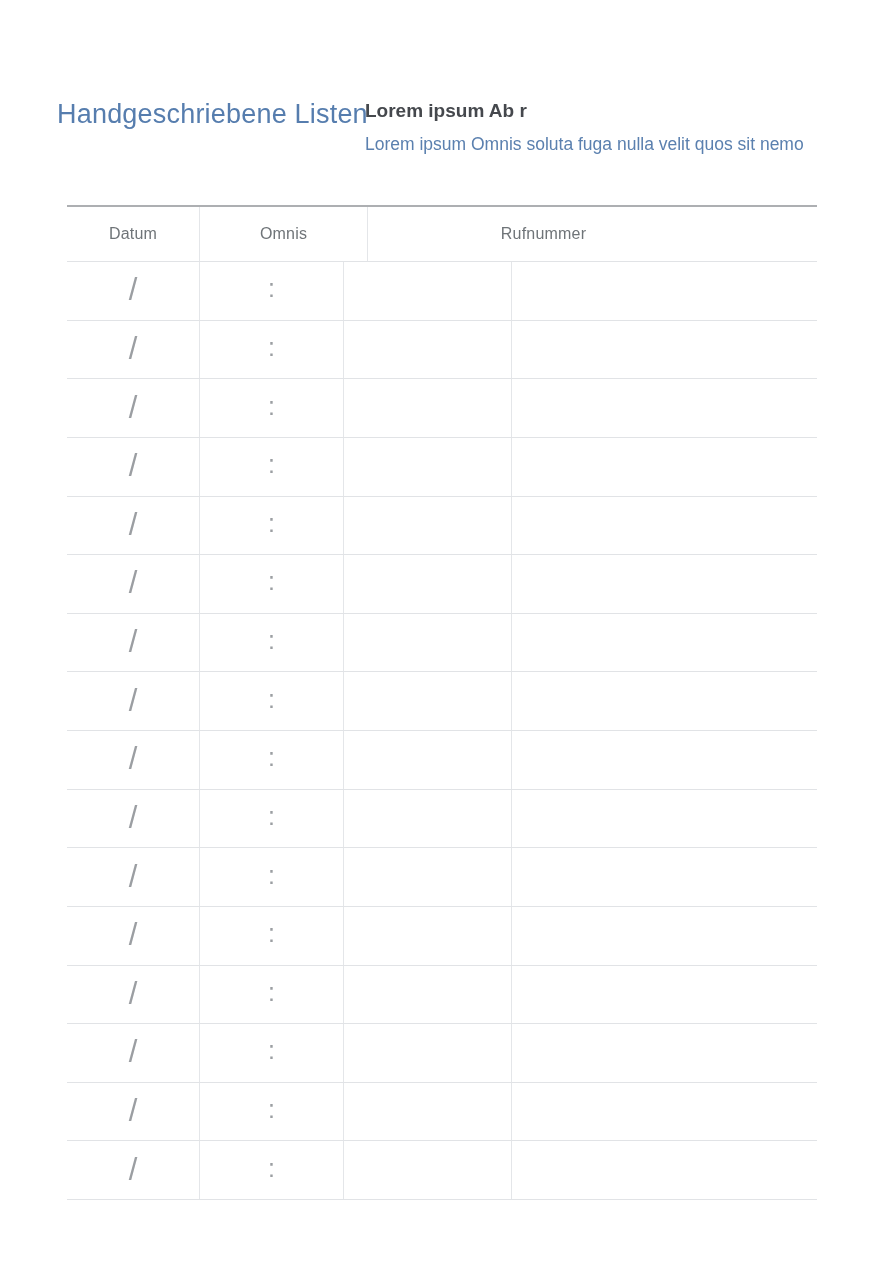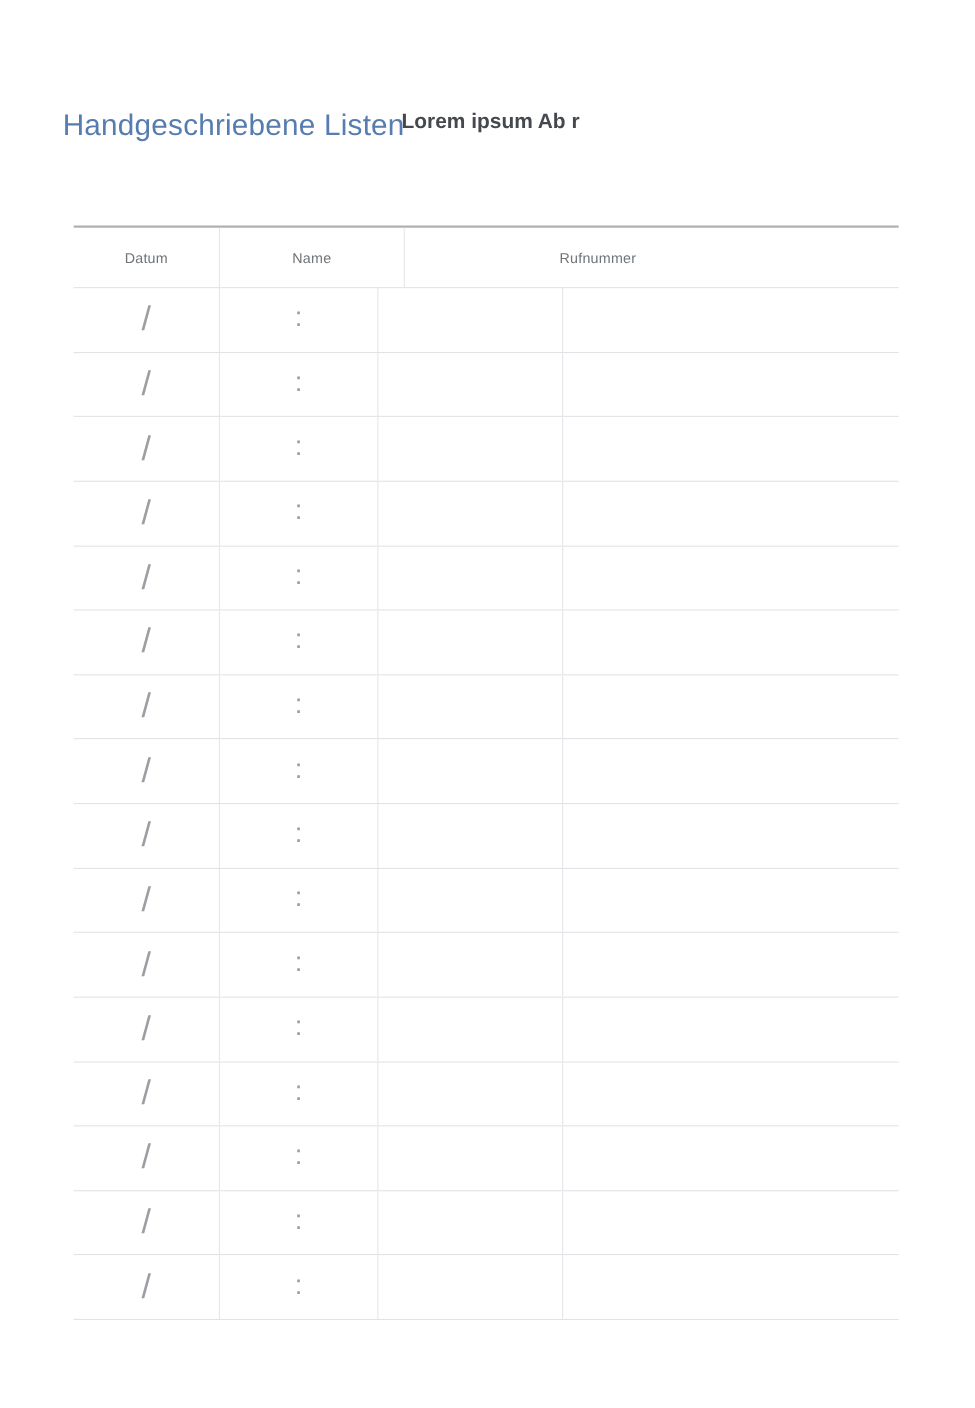--- a/index.html
+++ b/index.html
@@ -45,21 +45,21 @@
 
   .table{
     position:absolute;left:67px;top:205px;width:750px;
     border-top:2px solid var(--table-top-border);
   }
   .thead{
     display:flex;height:54px;
   }
   .thead .cell{
     display:flex;align-items:center;justify-content:center;
-    font-size:13px;color:var(--header-text);
+    font-size:16px;color:var(--header-text);
     letter-spacing:0.2px;
   }
   .tbody{border-bottom:1px solid var(--grid-line);}
   .trow{
     display:flex;height:58.625px;
     border-top:1px solid var(--grid-line);
   }
   .trow .cell{
     display:flex;align-items:center;justify-content:center;
   }
@@ -81,25 +81,26 @@
 </style>
 </head>
 <body>
 
 <div class="page">
 
   <div class="page-title">Handgeschriebene Listen</div>
 
   <div class="header-lead">Lorem ipsum Ab r</div>
 
+  <div class="header-subtitle">Lorem ipsum Omnis soluta fuga nulla velit quos sit nemo</div>
 
   <div class="table">
     <div class="thead">
       <div class="cell c0">Datum</div>
-      <div class="cell c2">Name</div>
+      <div class="cell c2">Omnis</div>
       <div class="cell c3">Rufnummer</div>
     </div>
     <div class="tbody">
         <div class="trow">
           <div class="cell c0">
             <span class="ph ph0">/</span>
           </div>
           <div class="cell c1">
             <span class="ph ph1">:</span>
           </div>

